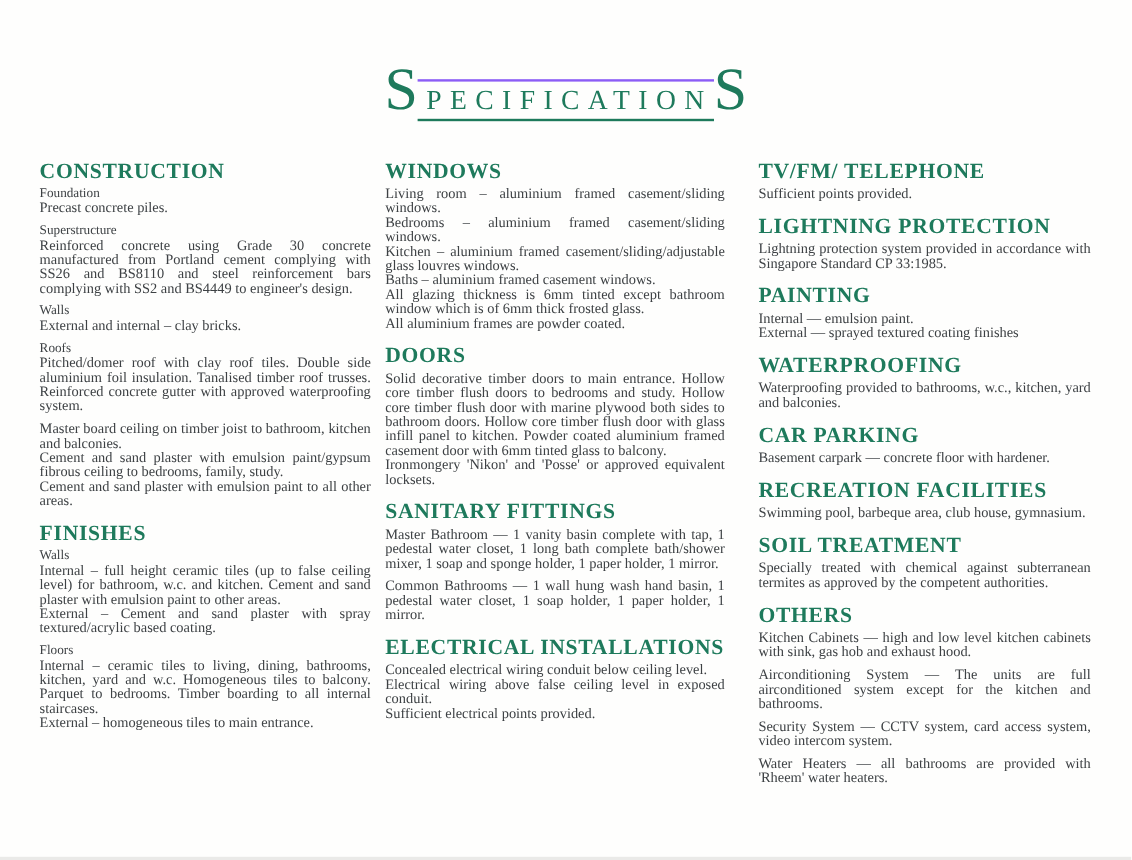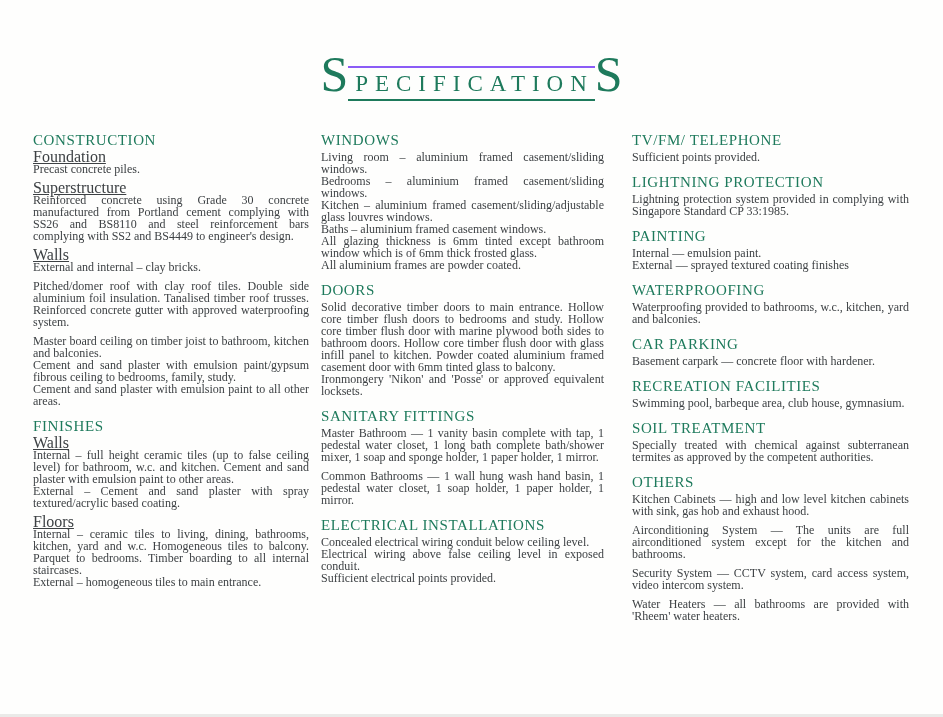--- a/index.html
+++ b/index.html
@@ -39,32 +39,31 @@
     padding: 0 34px 0 33px;
     margin-top: 31px;
   }
   .col { box-sizing: border-box; }
   .col-1 { width: 276px; margin-right: 12px; }
   .col-2 { width: 283px; margin-right: 28px; }
   .col-3 { flex: 1; }
   .section { margin-bottom: 11px; }
   .heading {
     margin: 0 0 2px 0;
-    font-size: 15px;
-    font-weight: normal;
+    font-size: 18px;
+    font-weight: bold;
     letter-spacing: 0.6px;
     color: #1e7a5c;
   }
   .block { margin-bottom: 7px; }
   .block:last-child { margin-bottom: 0; }
   .label {
     margin: 0;
-    font-size: 16px;
+    font-size: 11px;
     line-height: 12px;
-    text-decoration: underline;
   }
   .body {
     margin: 0;
     font-size: 12px;
     line-height: 12px;
     text-align: justify;
     white-space: pre-line;
   }
   .scan-edge {
     position: absolute;
@@ -95,20 +94,21 @@
         </div>
         <div class="block">
           <p class="label">Superstructure</p>
           <p class="body">Reinforced concrete using Grade 30 concrete manufactured from Portland cement complying with SS26 and BS8110 and steel reinforcement bars complying with SS2 and BS4449 to engineer's design.</p>
         </div>
         <div class="block">
           <p class="label">Walls</p>
           <p class="body">External and internal – clay bricks.</p>
         </div>
         <div class="block">
+          <p class="label">Roofs</p>
           <p class="body">Pitched/domer roof with clay roof tiles. Double side aluminium foil insulation. Tanalised timber roof trusses.  Reinforced concrete gutter with approved waterproofing system.</p>
         </div>
         <div class="block">
           <p class="body">Master board ceiling on timber joist to bathroom, kitchen and balconies.
 Cement and sand plaster with emulsion paint/gypsum fibrous ceiling to bedrooms, family, study.
 Cement and sand plaster with emulsion paint to all other areas.</p>
         </div>
       </div>
       <div class="section">
         <h2 class="heading">FINISHES</h2>
@@ -166,21 +166,21 @@
     <div class="col col-3">
       <div class="section">
         <h2 class="heading">TV/FM/ TELEPHONE</h2>
         <div class="block">
           <p class="body">Sufficient points provided.</p>
         </div>
       </div>
       <div class="section">
         <h2 class="heading">LIGHTNING PROTECTION</h2>
         <div class="block">
-          <p class="body">Lightning protection system provided in complying with Singapore Standard CP 33:1985.</p>
+          <p class="body">Lightning protection system provided in accordance with Singapore Standard CP 33:1985.</p>
         </div>
       </div>
       <div class="section">
         <h2 class="heading">PAINTING</h2>
         <div class="block">
           <p class="body">Internal — emulsion paint.
 External — sprayed textured coating finishes</p>
         </div>
       </div>
       <div class="section">

